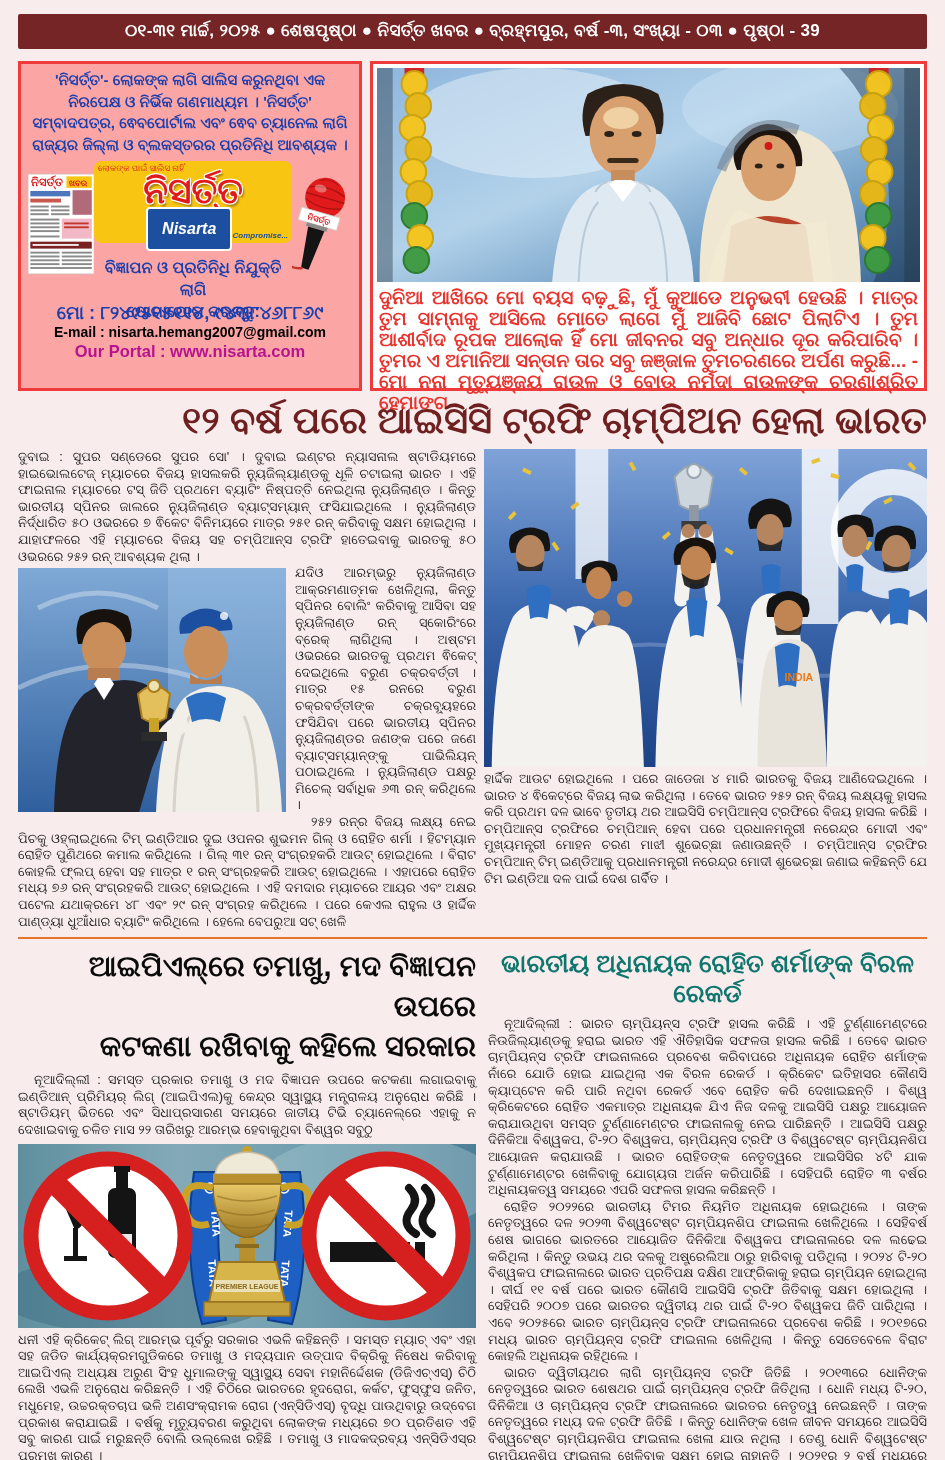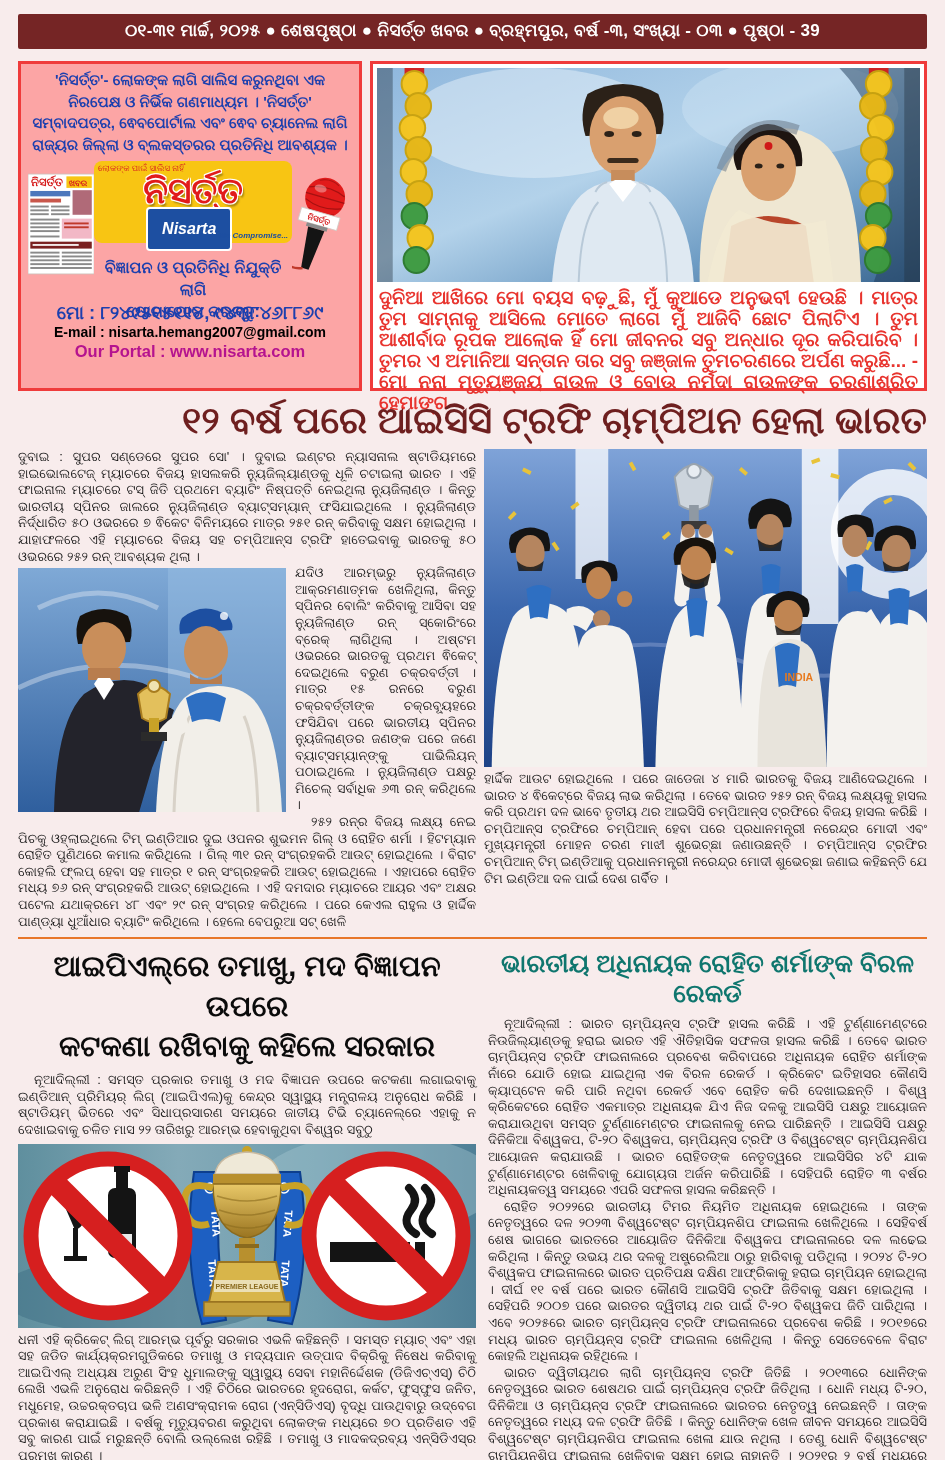--- a/index.html
+++ b/index.html
@@ -69,21 +69,21 @@
   .lead-photo-left svg, .celebration svg, .ipl-image svg { display: block; width: 100%; height: 100%; }
   .celebration { width: 100%; height: 318px; margin-bottom: 4px; }
 
   .section-divider { border: none; border-top: 2px solid #e8762a; margin: 7px 0 5px; }
 
   
   .bottom-row { display: flex; gap: 12px; }
   .col-left { width: 458px; }
   .col-right { flex: 1; }
   .ipl-headline {
-    color: #0b0b0b; font-size: 29px; font-weight: bold; text-align: center;
+    color: #0b0b0b; font-size: 29px; font-weight: bold; text-align: right;
     line-height: 40px; margin: 2px 0 6px;
   }
   .rohit-headline {
     color: #0f766e; font-size: 25px; font-weight: bold; text-align: center;
     margin: 4px 0 8px; line-height: 30px;
   }
   .ipl-image { width: 100%; height: 184px; margin: 5px 0 4px; }
 </style>
 </head>
 <body>

